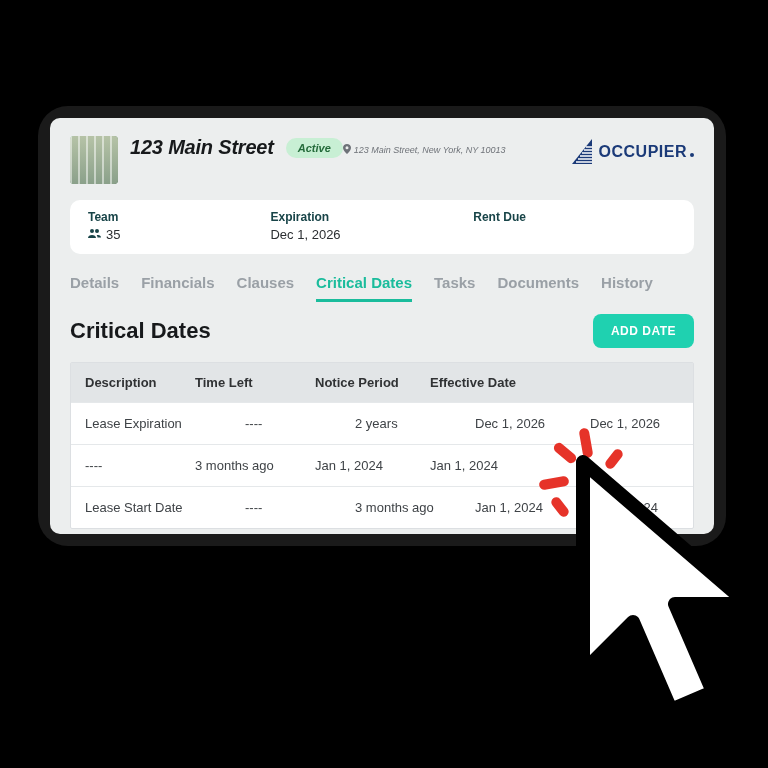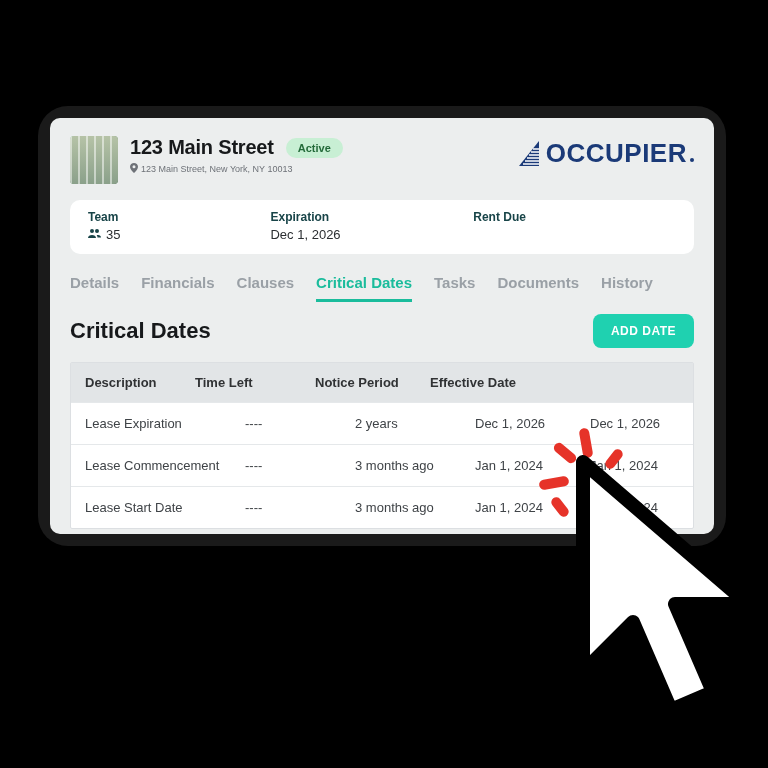--- a/index.html
+++ b/index.html
@@ -48,39 +48,39 @@
     background: linear-gradient(135deg,#a9d6c5 0%,#7aa07a 40%,#4c6b4c 100%);
     position: relative;
     overflow: hidden;
   }
   .thumb::before{
     content:"";position:absolute;inset:0;
     background:
       linear-gradient(to right, rgba(255,255,255,.5) 0 2px, transparent 2px 8px) 0 18px/8px 30px,
       linear-gradient(#b6c3a7,#8aa08a);
   }
-  .title-block { display:flex; flex-direction:column; }
+  .title-block { display:flex; flex-direction:row;font-style:italic; }
   .title-line { display:flex; align-items:center; gap:12px; }
   .page-title { font-size: 20px; font-weight: 800; color:#17191b; letter-spacing:-.2px;}
   .badge {
     background:#c8efd4;
     color:#246b3a;
     font-size:11px;
     font-weight:600;
     padding:4px 12px;
     border-radius:12px;
   }
   .address {
     display:flex; align-items:center; gap:3px;
     font-size:9px; color:#6e7278; margin-top:4px;
   }
   .pin { font-size:9px; color:#6e7278;}
   .logo { display:flex; align-items:center; gap:6px; margin-top:2px;}
   .logo-mark svg{display:block}
-  .logo-text { font-size:26px; font-weight:800; color:#1b3a78; letter-spacing:.5px; }
+  .logo-text { font-size:16px; font-weight:800; color:#1b3a78; letter-spacing:.5px; }
   .logo-text::after{content:"";display:inline-block;width:4px;height:4px;background:#1b3a78;border-radius:50%;margin-left:3px;vertical-align:baseline;}
 
   .info-card {
     margin-top: 16px;
     background:#fff;
     border-radius:10px;
     padding: 10px 18px 12px;
     display:flex;
   }
   .info-col { flex:1; }
@@ -219,21 +219,20 @@
       </div>
       <div class="tbody">
         <div class="tr">
           <div class="c-event">Lease Expiration</div>
           <div class="c-desc">----</div>
           <div class="c-time">2 years</div>
           <div class="c-notice">Dec 1, 2026</div>
           <div class="c-eff">Dec 1, 2026</div>
         </div>
         <div class="tr">
-          <div class="c-event">Lease Commencement</div>
           <div class="c-desc">----</div>
           <div class="c-time">3 months ago</div>
           <div class="c-notice">Jan 1, 2024</div>
           <div class="c-eff">Jan 1, 2024</div>
         </div>
         <div class="tr">
           <div class="c-event">Lease Start Date</div>
           <div class="c-desc">----</div>
           <div class="c-time">3 months ago</div>
           <div class="c-notice">Jan 1, 2024</div>

